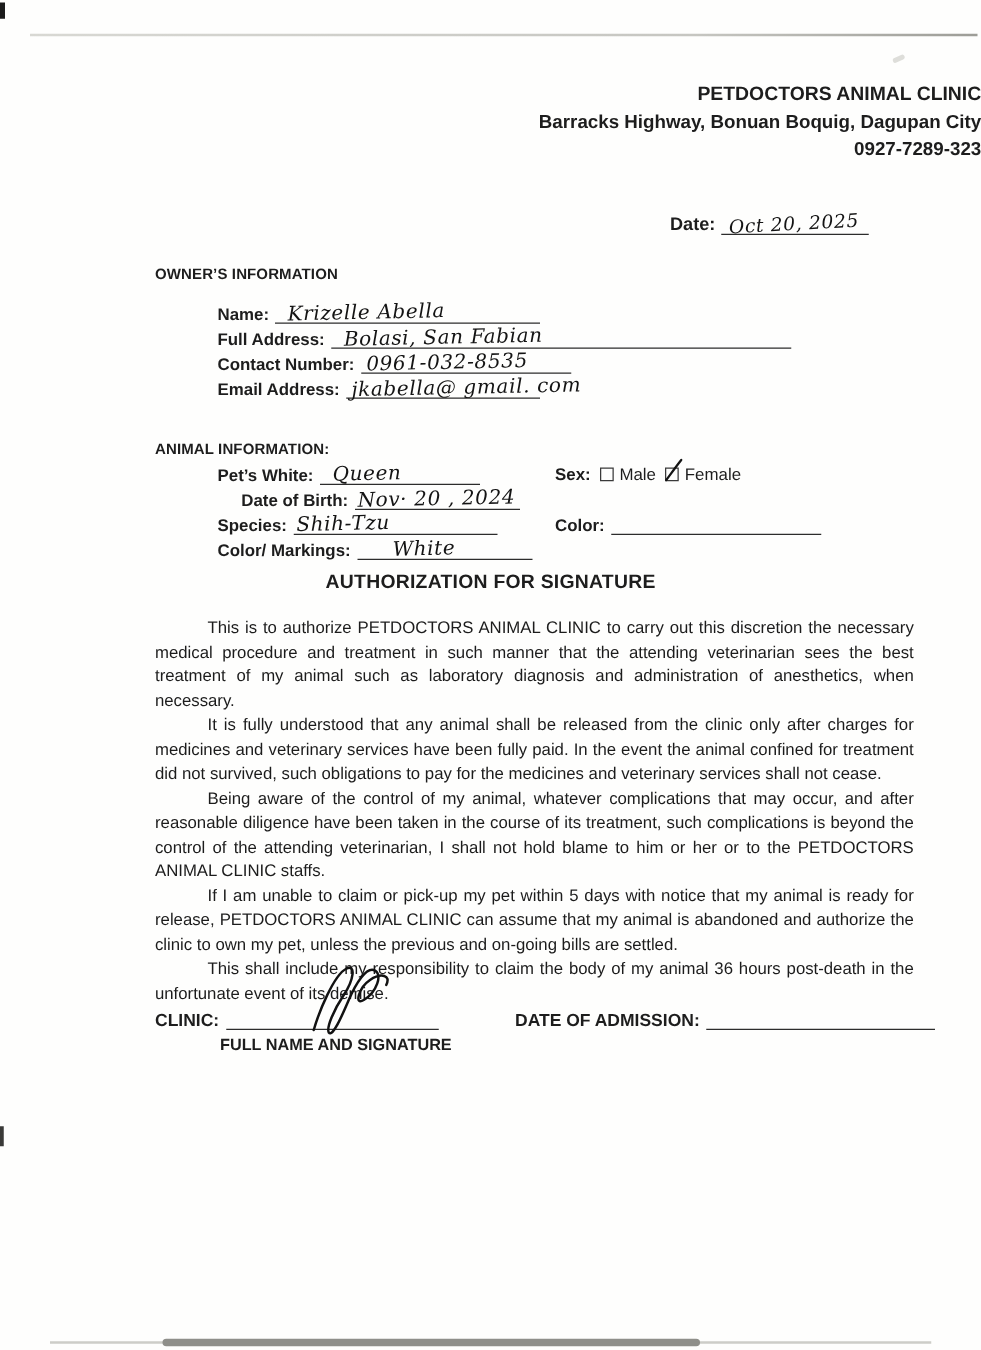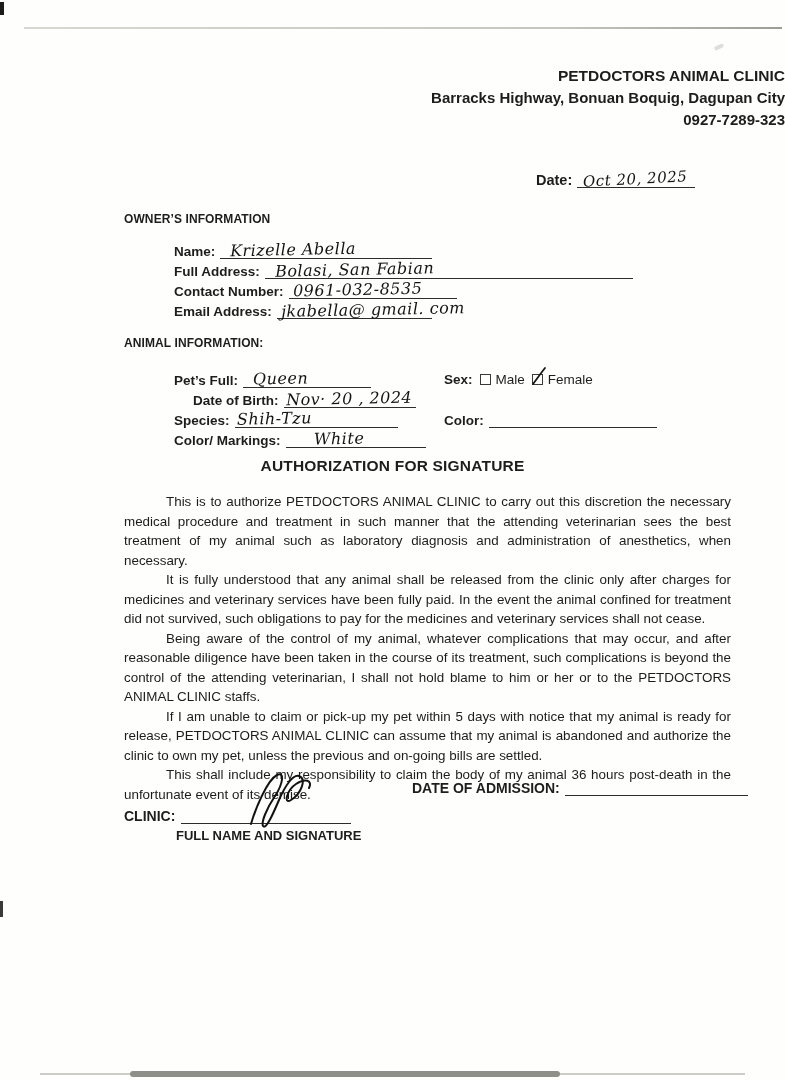--- a/index.html
+++ b/index.html
@@ -43,21 +43,21 @@
   
   .auth-heading{position:absolute;left:0;top:457px;width:100%;text-align:center;font-size:15.5px;font-weight:bold;letter-spacing:.2px;}
   .body-text{position:absolute;left:124px;top:492px;width:607px;}
   .body-text p{margin:0;text-indent:42px;text-align:justify;font-size:13.4px;line-height:19.5px;color:#1c1c1c;}
   
   .signed-row{position:absolute;left:124px;top:808px;font-size:14px;white-space:nowrap;}
   .signed-row .flabel{font-size:14px;}
   .sig-line{display:inline-block;width:170px;border-bottom:1.5px solid #2c2c2c;height:15px;margin-left:6px;position:relative;vertical-align:bottom;}
   .sig-svg{position:absolute;left:52px;top:-38px;}
   .sig-caption{position:absolute;left:176px;top:828px;font-size:13px;font-weight:bold;}
-  .admission-row{position:absolute;left:400px;top:780px;font-size:14px;white-space:nowrap;padding-left:12px;}
+  .admission-row{position:absolute;left:400px;top:808px;font-size:14px;white-space:nowrap;padding-left:12px;}
   .admission-row .flabel{font-size:14px;}
 </style>
 </head>
 <body>
 
 <div class="page">
 
   <div class="corner-notch"></div>
   <div class="top-hairline"></div>
   <div class="smudge"></div>
@@ -83,24 +83,24 @@
   <div class="field-row" style="left:174px;top:263px;">
     <span class="flabel">Full Address:</span><span class="fline" style="width:368px;"><span class="hand">Bolasi,  San  Fabian</span></span>
   </div>
   <div class="field-row" style="left:174px;top:283px;">
     <span class="flabel">Contact Number:</span><span class="fline" style="width:168px;"><span class="hand" style="left:4px;">0961-032-8535</span></span>
   </div>
   <div class="field-row" style="left:174px;top:303px;">
     <span class="flabel">Email Address:</span><span class="fline" style="width:155px;"><span class="hand" style="left:4px;">jkabella@ gmail. com</span></span>
   </div>
 
-  <div class="h1sec" style="left:124px;top:336px;text-align:center;">ANIMAL INFORMATION:</div>
+  <div class="h1sec" style="left:124px;top:352px;text-align:center;">ANIMAL INFORMATION:</div>
 
   <div class="field-row" style="left:174px;top:372px;">
-    <span class="flabel">Pet’s Full:</span><span class="fline" style="width:128px;"><span class="hand">Queen</span></span>
+    <span class="flabel">Pet’s White:</span><span class="fline" style="width:128px;"><span class="hand">Queen</span></span>
   </div>
   <div class="field-row" style="left:444px;top:372px;">
     <span class="flabel">Sex:</span><span class="cb"></span><span>Male</span><span class="cb"><svg class="tick" width="18" height="20" viewBox="0 0 18 20">
           <path d="M1 18 C4 14 9 7 13 2" stroke="#141414" stroke-width="1.8" fill="none" stroke-linecap="round"></path>
         </svg></span><span>Female</span>
   </div>
   <div class="field-row" style="left:174px;top:392px;padding-left:19px;">
     <span class="flabel">Date of Birth:</span><span class="fline" style="width:132px;"><span class="hand" style="left:2px;">Nov· 20 , 2024</span></span>
   </div>
   <div class="field-row" style="left:174px;top:412px;">

